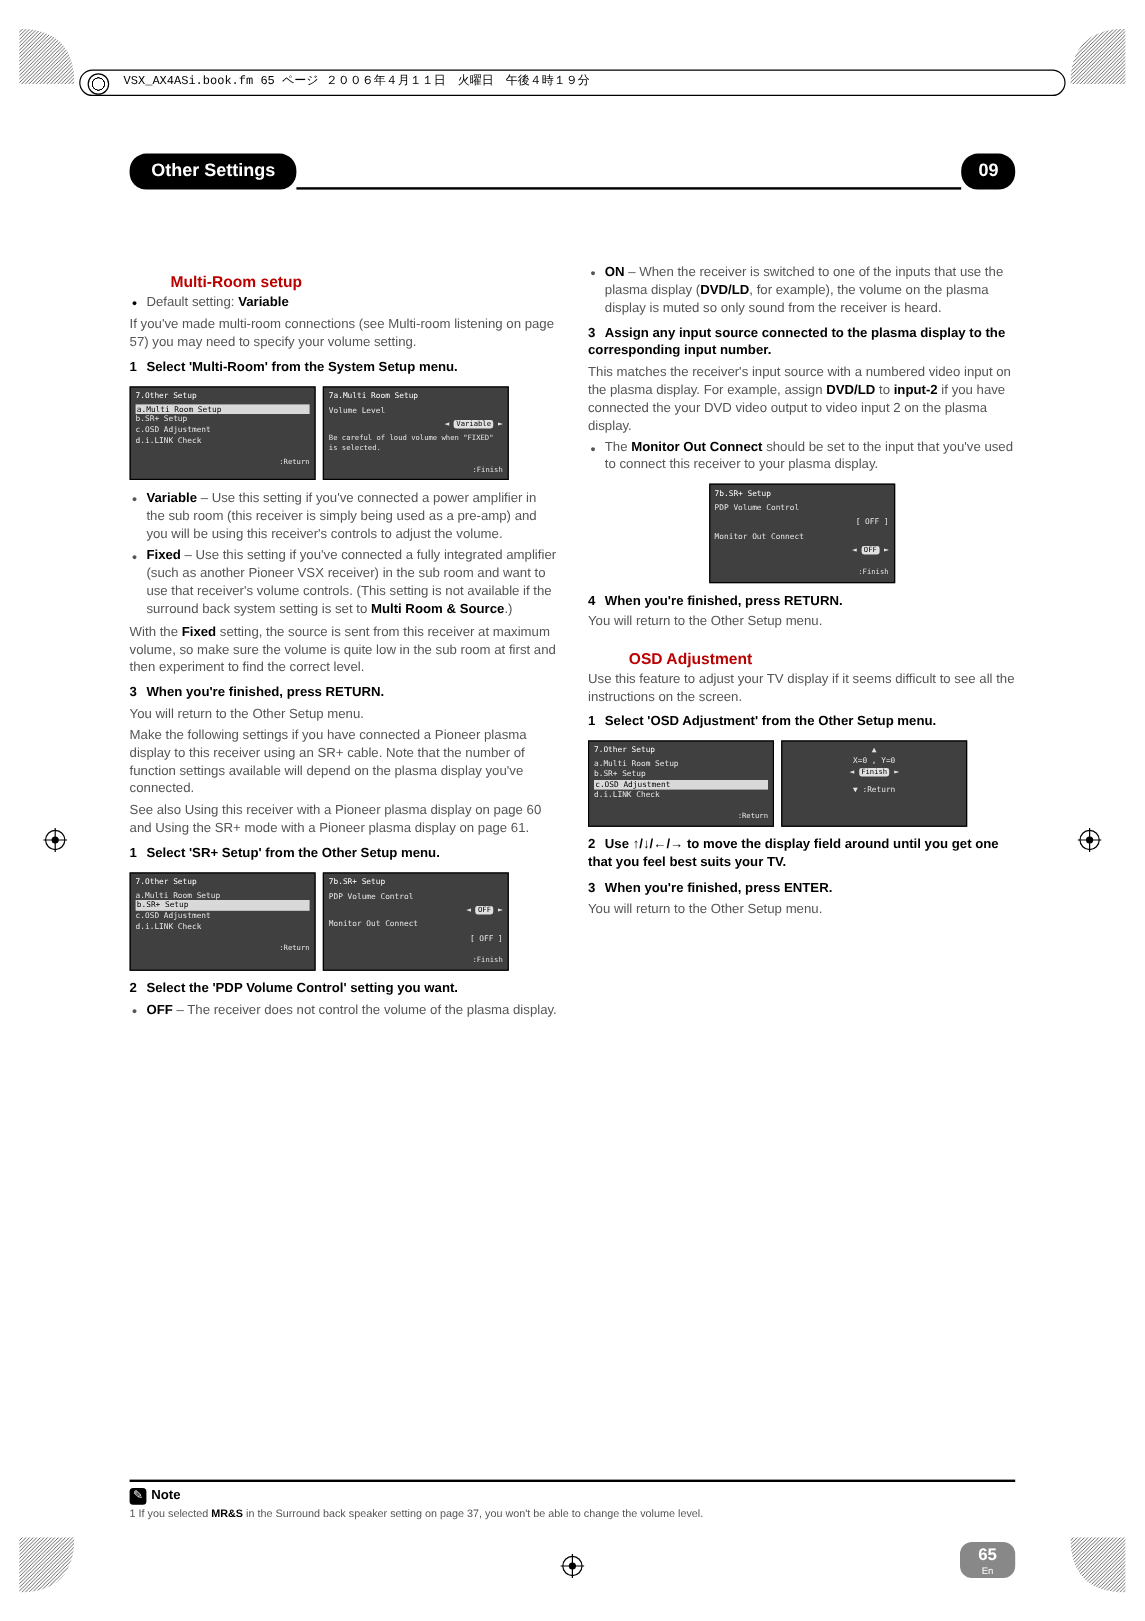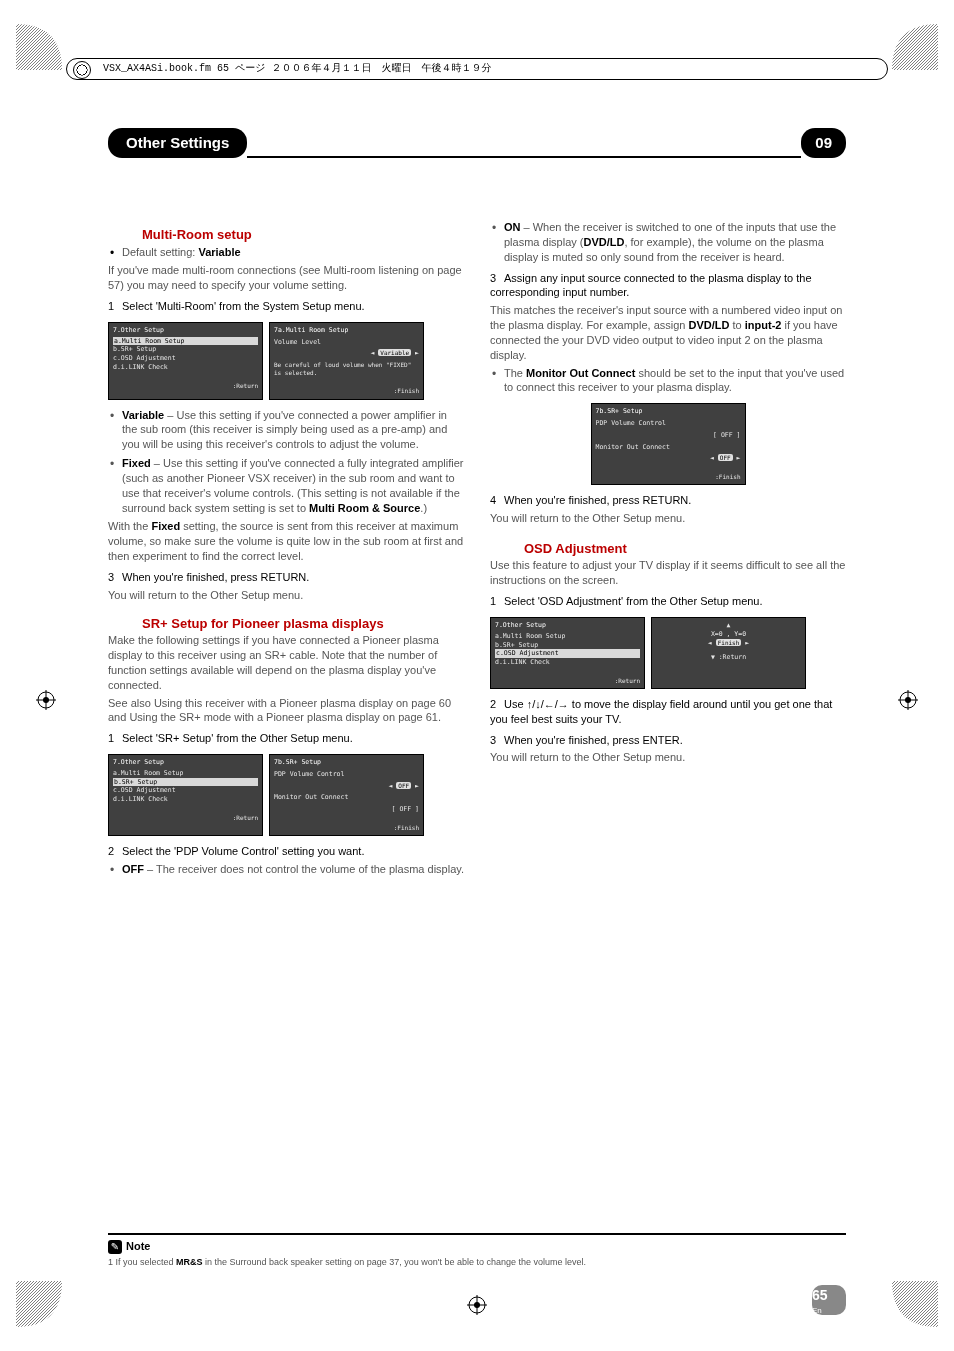--- a/index.html
+++ b/index.html
@@ -66,21 +66,21 @@
 }
 .col { flex: 1; }
 h2.sect { color: #b00; font-size: 13px; font-weight: bold; margin-top: 6px; margin-bottom: 1px; padding-left: 34px; }
 .muted { color: #555; }
 .ital { }
 .b { font-weight: bold; }
 p { margin-bottom: 3px; }
 ul { list-style: none; padding: 0; margin: 0; }
 ul > li { padding-left: 14px; position: relative; margin-bottom: 4px; }
 ul > li::before { content: "•"; position: absolute; left: 2px; top: 0; font-size: 12px; }
-.step { font-weight: normal; margin-top: 6px; }
+.step { font-weight: bold; margin-top: 6px; }
 .step .num { display: inline-block; width: 14px; }
 .sup { font-size: 8px; vertical-align: super; }
 
 .osd-pair { display: flex; gap: 6px; justify-content: flex-start; margin: 8px 0; }
 .osd { width: 155px; background: #404040; color: #e5e5e5; font-family: monospace; font-size: 6.5px; border: 1.5px solid #000; padding: 3px 4px 3px 4px; }
 .osd .ttl { color: #fff; margin-bottom: 2px; font-size: 6.5px; }
 .osd .hl { background: #d9d9d9; color: #000; padding: 0 1px; }
 .osd .sel { background: #e0e0e0; color: #000; padding: 0 2px; border-radius: 2px; font-size: 6px;}
 .osd .rt { text-align: right; margin-top: 10px; font-size: 6px; }
 .osd .mid { margin: 3px 0; }
@@ -91,22 +91,22 @@
 }
 .footnote .tag {
   display: inline-block; background: #000; color: #fff;
   width: 14px; height: 14px; border-radius: 3px; text-align: center;
   font-size: 10px; line-height: 14px; margin-right: 4px;
 }
 .footnote .txt { font-size: 9px; color: #555; }
 
 .pagenum {
   position: absolute; right: 108px; bottom: 36px;
-  background: #888; color: #fff; width: 34px; height: 30px;
-  border-radius: 10px; padding-top: 3px;
+  background: #888; color: #fff; width: 46px; height: 30px;
+  border-radius: 10px; text-align: center; padding-top: 3px;
 }
 .pagenum .n { font-weight: bold; font-size: 14px; display: block; line-height: 1; }
 .pagenum .l { font-size: 8px; }
 
 .arrow-ic { font-family: Arial; }
 </style>
 </head>
 <body>
 
 <div class="corner tl"><svg viewBox="0 0 46 46">
@@ -185,21 +185,20 @@
     </div>
 
     <ul>
       <li class="muted"><span class="b" style="color:#000">Variable</span><span> – Use this setting if you've connected a power amplifier in the sub room (this receiver is simply being used as a pre-amp) and you will be using this receiver's controls to adjust the volume.</span></li>
       <li class="muted"><span class="b" style="color:#000">Fixed</span><span> – Use this setting if you've connected a fully integrated amplifier (such as another Pioneer VSX receiver) in the sub room and want to use that receiver's volume controls. (This setting is not available if the surround back system setting is set to </span><span class="b" style="color:#000">Multi Room &amp; Source</span><span>.)</span></li>
     </ul>
     <p class="muted"><span>With the </span><span class="b" style="color:#000">Fixed</span><span> setting, the source is sent from this receiver at maximum volume, so make sure the volume is quite low in the sub room at first and then experiment to find the correct level.</span></p>
     <p class="step"><span class="num">3</span><span>When you're finished, press RETURN.</span></p>
     <p class="muted">You will return to the Other Setup menu.</p>
 
-    <h2 class="sect" style="margin-top:12px">SR+ Setup for Pioneer plasma displays</h2>
     <p class="muted">Make the following settings if you have connected a Pioneer plasma display to this receiver using an SR+ cable. Note that the number of function settings available will depend on the plasma display you've connected.</p>
     <p class="muted"><span>See also </span><span class="ital">Using this receiver with a Pioneer plasma display</span><span> on page 60 and </span><span class="ital">Using the SR+ mode with a Pioneer plasma display</span><span> on page 61.</span></p>
     <p class="step"><span class="num">1</span><span>Select 'SR+ Setup' from the Other Setup menu.</span></p>
 
     <div class="osd-pair">
       <div class="osd">
         <div class="ttl">7.Other Setup</div>
         <div>a.Multi Room Setup</div>
         <div class="hl">b.SR+ Setup</div>
         <div>c.OSD Adjustment</div>

